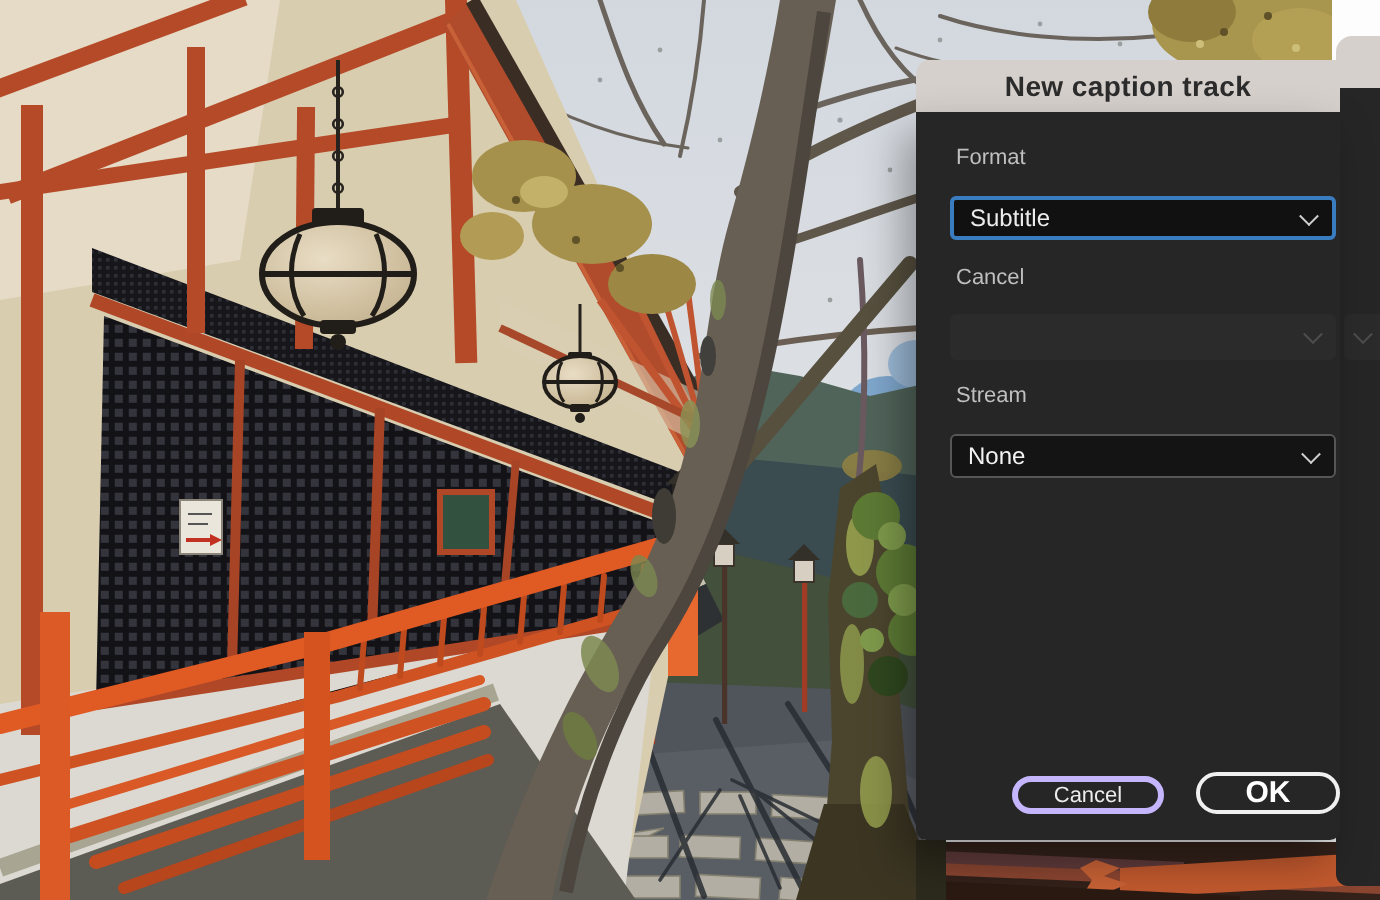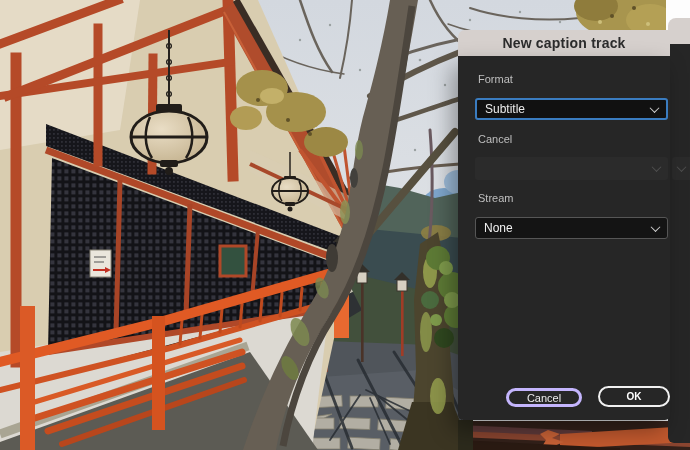--- a/index.html
+++ b/index.html
@@ -40,21 +40,21 @@
   .chev{width:7px;height:7px;border-right:1.7px solid currentColor;
     border-bottom:1.7px solid currentColor;transform:rotate(45deg) translate(-1px,-1px);
     flex:0 0 auto}
   .dd-stream .chev,.behind-field .chev{color:#4e4e4e}
   .dd-format .chev,.dd-style .chev{color:#cfcfcf}
   .btn{position:absolute;display:flex;align-items:center;justify-content:center;
     background:transparent;color:#ececec;font-family:inherit;cursor:pointer}
   .btn-cancel{left:48px;top:332px;width:76px;height:19px;border:3px solid #c4b5fd;
     border-radius:10px;font-size:11px}
   .btn-ok{left:140px;top:330px;width:72px;height:21px;border:2px solid var(--button-border);
-    border-radius:11px;font-size:10px;font-weight:700;color:#fff}
+    border-radius:11px;font-size:15px;font-weight:700;color:#fff}
 </style>
 </head>
 <body>
 
 <div class="stage">
 
   <svg class="photo" width="690" height="450" viewBox="0 0 690 450">
     <defs>
       <linearGradient id="skyg" x1="0" y1="0" x2="0" y2="1">
         <stop offset="0" stop-color="#d3d8df"></stop>

